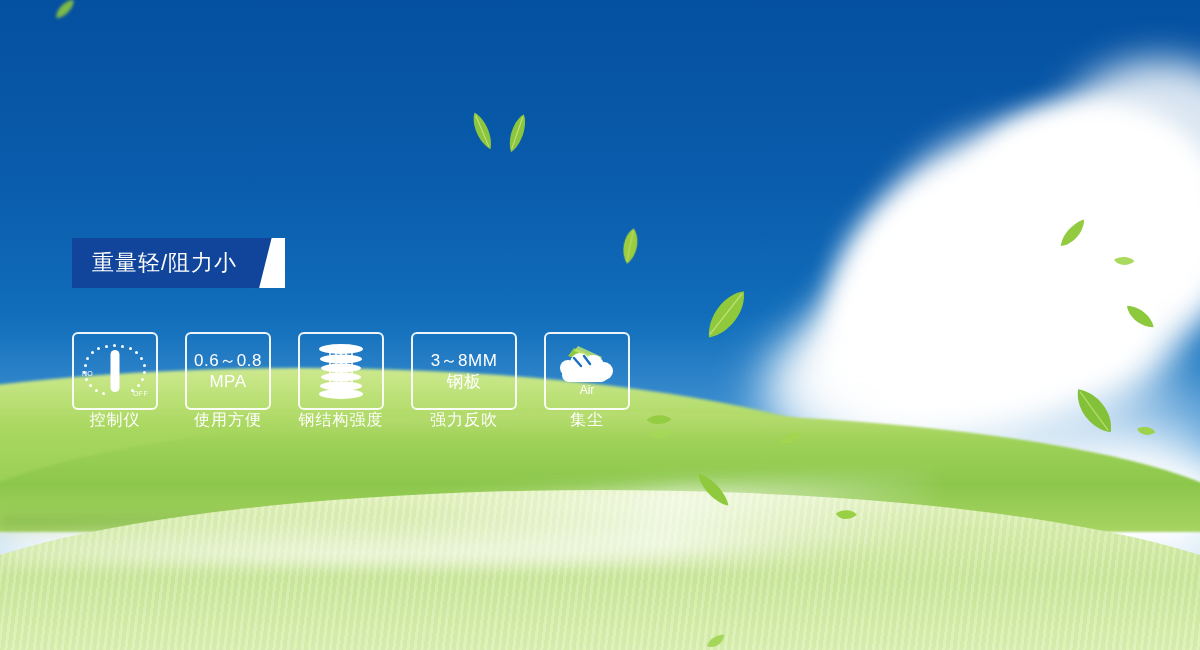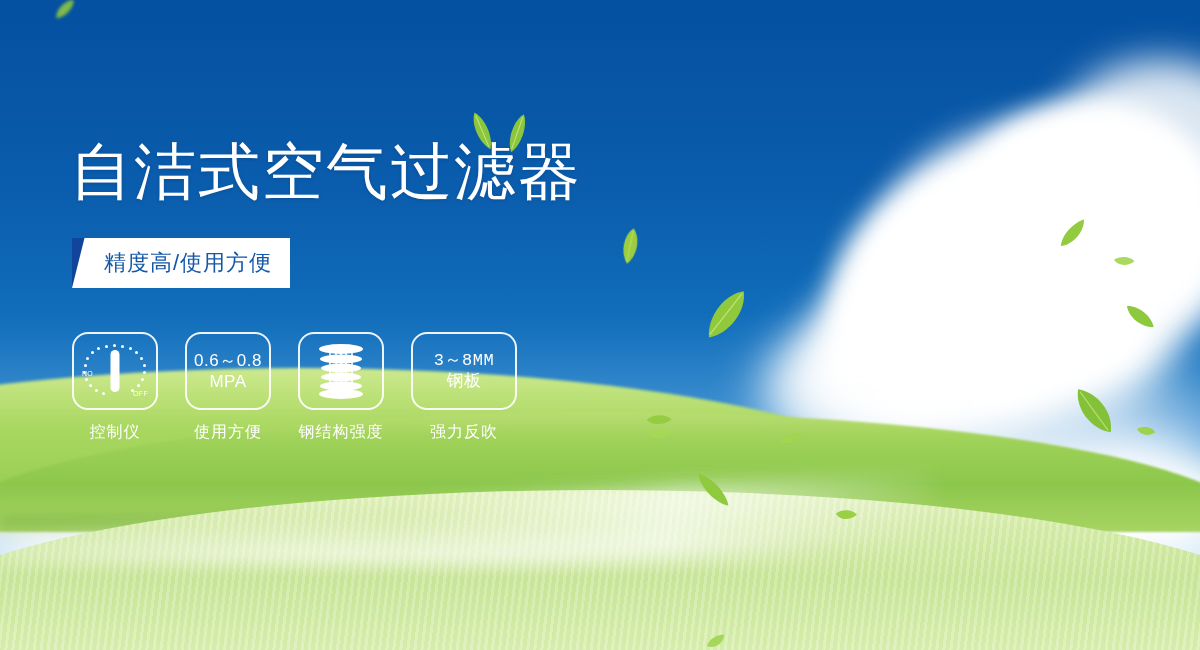--- a/index.html
+++ b/index.html
@@ -123,27 +123,27 @@
     background:#ffffff;color:#1257a8;
     display:flex;align-items:center;
     padding:0 18px 0 6px;font-size:22px;letter-spacing:1px;
   }
 
   
   .features{position:absolute;left:72px;top:332px;display:flex;gap:27px;}
   .feat{width:86px;display:flex;flex-direction:column;align-items:center;}
   .feat .box{
     width:86px;height:78px;border:2px solid rgba(255,255,255,.92);
-    border-radius:16px;display:flex;flex-direction:column;
+    border-radius:6px;display:flex;flex-direction:column;
     align-items:center;justify-content:center;color:#ffffff;
     box-sizing:border-box;
   }
   .feat .box .ln{font-size:17px;line-height:21px;letter-spacing:.5px;white-space:nowrap;}
-  .feat .cap{margin-top:12px;font-size:16px;color:#ffffff;white-space:nowrap;letter-spacing:1px;}
-  .feat.wide{width:106px;font-family:Liberation Mono, monospace;}
+  .feat .cap{margin-top:0;font-size:16px;color:#ffffff;white-space:nowrap;letter-spacing:1px;}
+  .feat.wide{width:106px;}
   .feat.wide .box{width:106px;}
 
   
   .dial{position:relative;width:64px;height:56px;}
   .dial .dot{position:absolute;width:3.4px;height:3.4px;border-radius:50%;background:#fff;}
   .dial .needle{
     position:absolute;left:50%;top:7px;transform:translateX(-50%);
     width:9px;height:42px;border-radius:5px;background:#fff;
   }
   .dial .t{position:absolute;font-size:7px;letter-spacing:.3px;color:#fff;}
@@ -281,25 +281,24 @@
           <path d="M9 3 L9.5 37" stroke="#c7e67e" stroke-width="1" fill="none"></path>
         </svg>
     </div>
     <div class="leaf" style="left:508px;top:113px;transform:rotate(20deg);">
       <svg width="18" height="40" viewBox="0 0 18 40">
           <path d="M9 0 C17 10, 17 30, 10 40 C2 30, 1 10, 9 0 Z" fill="#8cc63f"></path>
           <path d="M9 3 L9.5 37" stroke="#c7e67e" stroke-width="1" fill="none"></path>
         </svg>
     </div>
 
-    <div class="title">自洁式空气过滤器</div>
 
     <div class="sublabel">
+      <div class="dark">重量轻/阻力小</div>
       <div class="slant"></div>
-      <div class="light">精度高/使用方便</div>
     </div>
 
     <div class="features">
 
       <div class="feat">
         <div class="box">
           <div class="dial">
             <div class="dot" style="left:30px;top:1px"></div>
             <div class="dot" style="left:38px;top:1.5px"></div>
             <div class="dot" style="left:46px;top:4px"></div>
@@ -362,16 +361,39 @@
       </div>
 
       <div class="feat wide">
         <div class="box">
           <div class="ln">3～8MM</div>
           <div class="ln">钢板</div>
         </div>
         <div class="cap">强力反吹</div>
       </div>
 
+      <div class="feat">
+        <div class="box">
+          <div style="width:66px;height:54px;position:relative;">
+            <svg width="66" height="54" viewBox="0 0 66 54">
+              <path d="M20 4 L44 14 L40 20 L14 12 Z" fill="#93cf3c" opacity=".95"></path>
+              <path d="M24 2 L48 13 L45 17 L20 7 Z" fill="#c3e76a" opacity=".8"></path>
+              <g fill="#ffffff">
+                <circle cx="14" cy="24" r="8"></circle>
+                <circle cx="26" cy="19" r="10"></circle>
+                <circle cx="39" cy="22" r="11"></circle>
+                <circle cx="50" cy="27" r="9"></circle>
+                <rect x="8" y="24" width="46" height="14" rx="7"></rect>
+              </g>
+              <g fill="none" stroke="#1a6fc0" stroke-width="2.4" stroke-linecap="round">
+                <line x1="20" y1="14" x2="27" y2="22"></line>
+                <line x1="30" y1="12" x2="36" y2="20"></line>
+              </g>
+              <text x="33" y="50" text-anchor="middle" fill="#ffffff" font-size="12" font-family="Liberation Sans, sans-serif">Air</text>
+            </svg>
+          </div>
+        </div>
+        <div class="cap">集尘</div>
+      </div>
 
     </div>
   </div>
 </div>
 
 </body></html>

